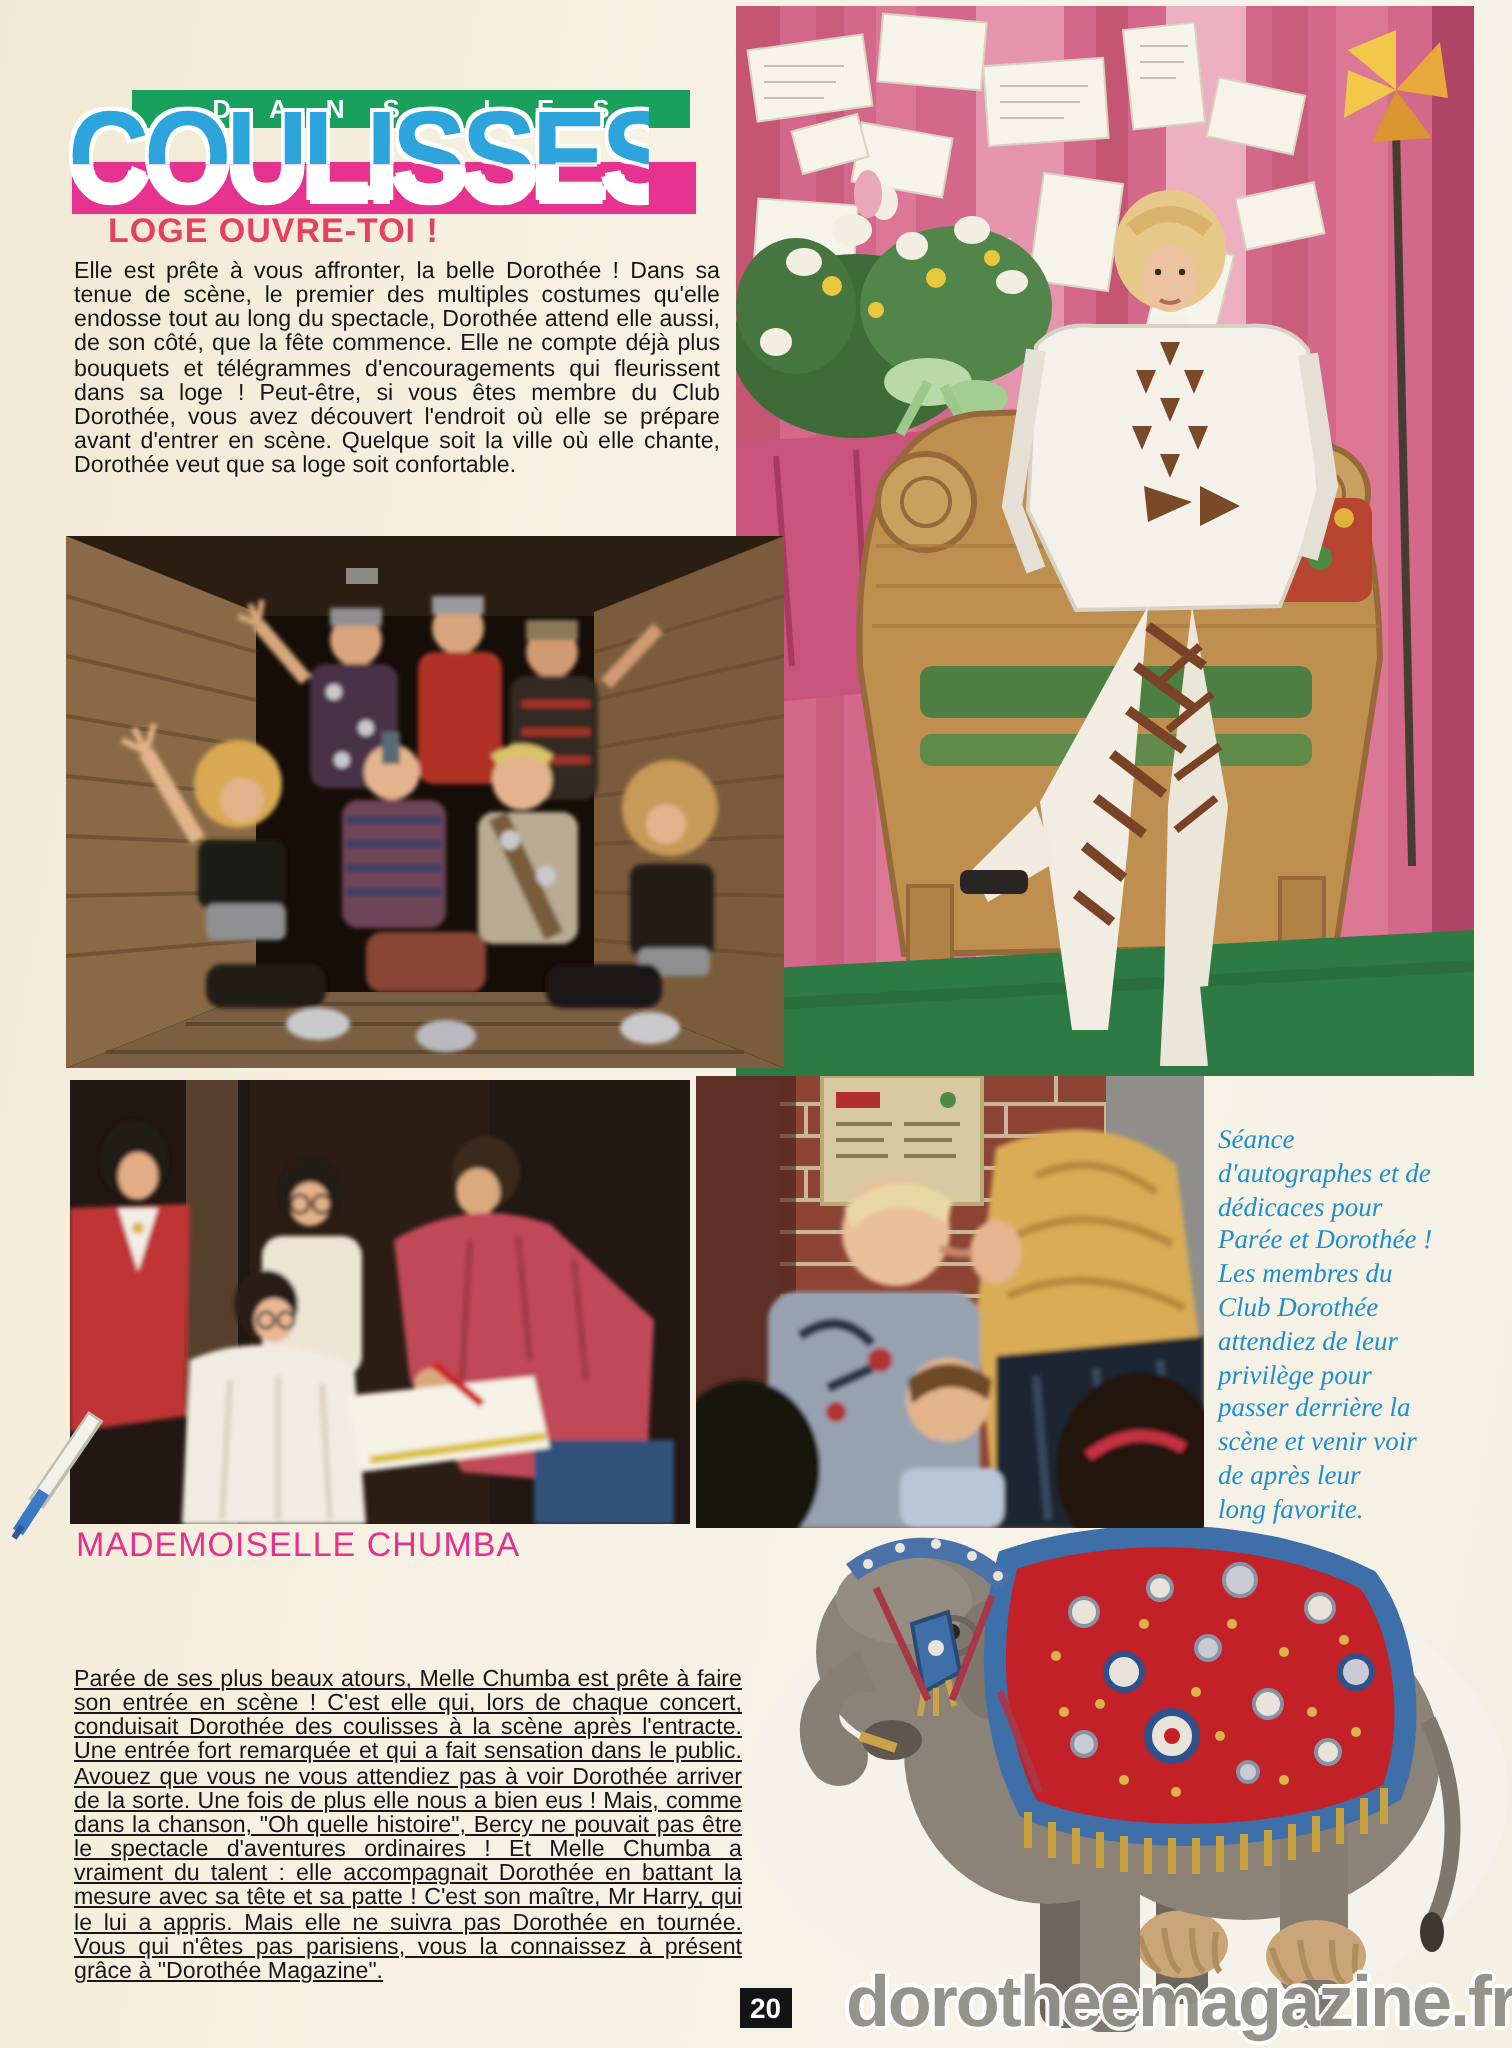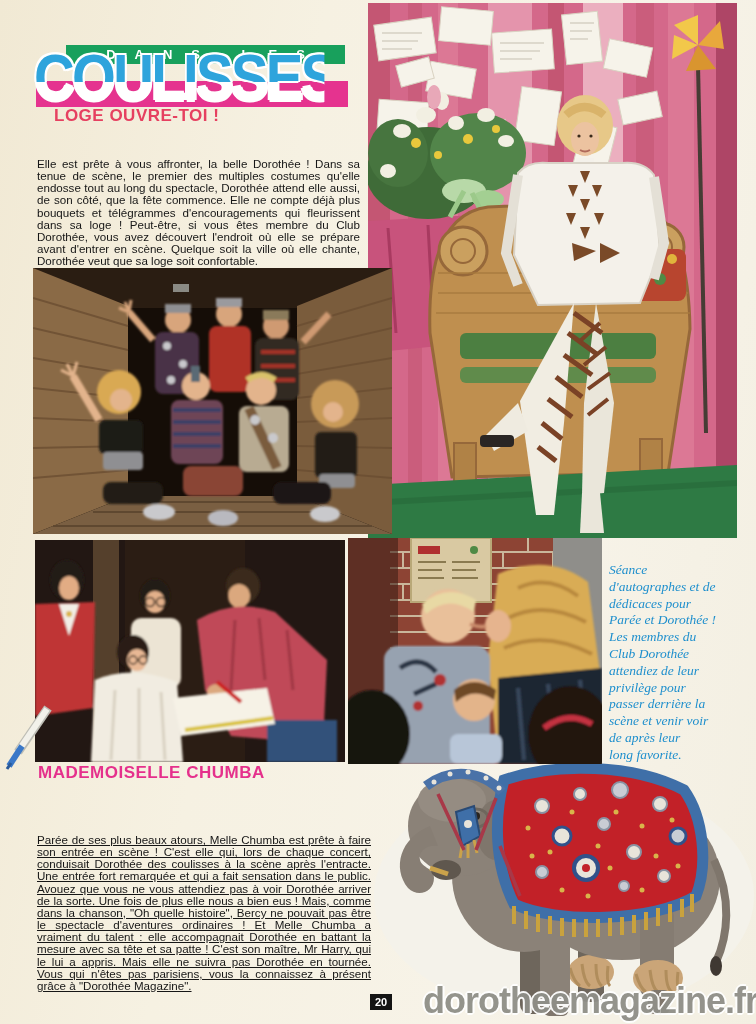--- a/index.html
+++ b/index.html
@@ -17,40 +17,40 @@
   .magenta-band{left:36px;top:81px;width:312px;height:26px;background:#e5338f;z-index:2;}
   .mast-title{left:34px;top:46px;width:330px;height:66px;z-index:3;
     font-weight:bold;font-size:64px;line-height:64px;letter-spacing:-3px;white-space:nowrap;
     transform:scaleX(0.88);transform-origin:left top;}
   .mast-title.toph{color:#2ea4dc;clip-path:inset(0 0 45.3% 0);
     text-shadow:-2px 0 #fff,2px 0 #fff,0 -2px #fff,0 2px #fff,-2px -2px #fff,2px 2px #fff,-2px 2px #fff,2px -2px #fff;}
   .mast-title.both{color:#ffffff;clip-path:inset(54.7% 0 0 0);
     text-shadow:-2px 0 #fff,2px 0 #fff,0 2px #fff,0 -2px #fff;}
   
   .h-rose{left:38px;top:106px;color:#e64060;font-weight:bold;font-size:17px;letter-spacing:.5px;z-index:4;margin-left:16px;}
-  .h-mag{left:38px;top:763px;color:#e5308c;font-weight:bold;font-size:17px;letter-spacing:.5px;z-index:4;}
+  .h-mag{left:38px;top:763px;color:#e5308c;font-weight:normal;font-size:17px;letter-spacing:.5px;z-index:4;}
   .bodytext{color:#161616;font-size:11.6px;line-height:12.15px;text-align:justify;z-index:4;}
-  .para1{left:37px;top:130px;width:323px;margin-top:28px;}
+  .para1{left:37px;top:130px;width:323px;}
   .para2{left:37px;top:834px;width:334px;text-decoration:underline;}
   
   .caption{left:609px;top:562px;width:142px;z-index:5;color:#1e8fcd;
     font-family:"Liberation Serif",serif;font-style:italic;font-weight:normal;
     font-size:13.5px;line-height:16.8px;}
   
   .photo{position:absolute;overflow:hidden;}
   .photo svg{display:block;}
   #photo-dorothee{left:368px;top:3px;width:369px;height:535px;z-index:2;}
   #photo-dancers{left:33px;top:268px;width:359px;height:266px;z-index:3;}
   #photo-autograph{left:35px;top:540px;width:310px;height:222px;z-index:3;}
   #photo-kids{left:348px;top:538px;width:254px;height:226px;z-index:3;}
   #photo-elephant{left:372px;top:756px;width:384px;height:260px;z-index:2;}
   #pen-mark{left:2px;top:702px;width:52px;height:72px;z-index:6;}
   
   .pagenum{left:370px;top:994px;z-index:7;background:#141414;color:#fff;
-    font-size:11px;font-weight:bold;padding:2px 5px;}
+    font-size:14px;font-weight:bold;padding:2px 5px;}
   .watermark{right:-2px;top:980px;width:345px;z-index:8;text-align:right;
     color:#8f8f88;font-weight:bold;font-size:36px;letter-spacing:-1px;
     text-shadow:-2px 0 #fff,2px 0 #fff,0 -2px #fff,0 2px #fff,-1px -1px #fff,1px 1px #fff;
     opacity:.95;}
 </style>
 </head>
 <body>
 
 <div class="photo" id="photo-dorothee">
   <svg width="369" height="535" viewBox="0 0 369 535" xmlns="http://www.w3.org/2000/svg">

